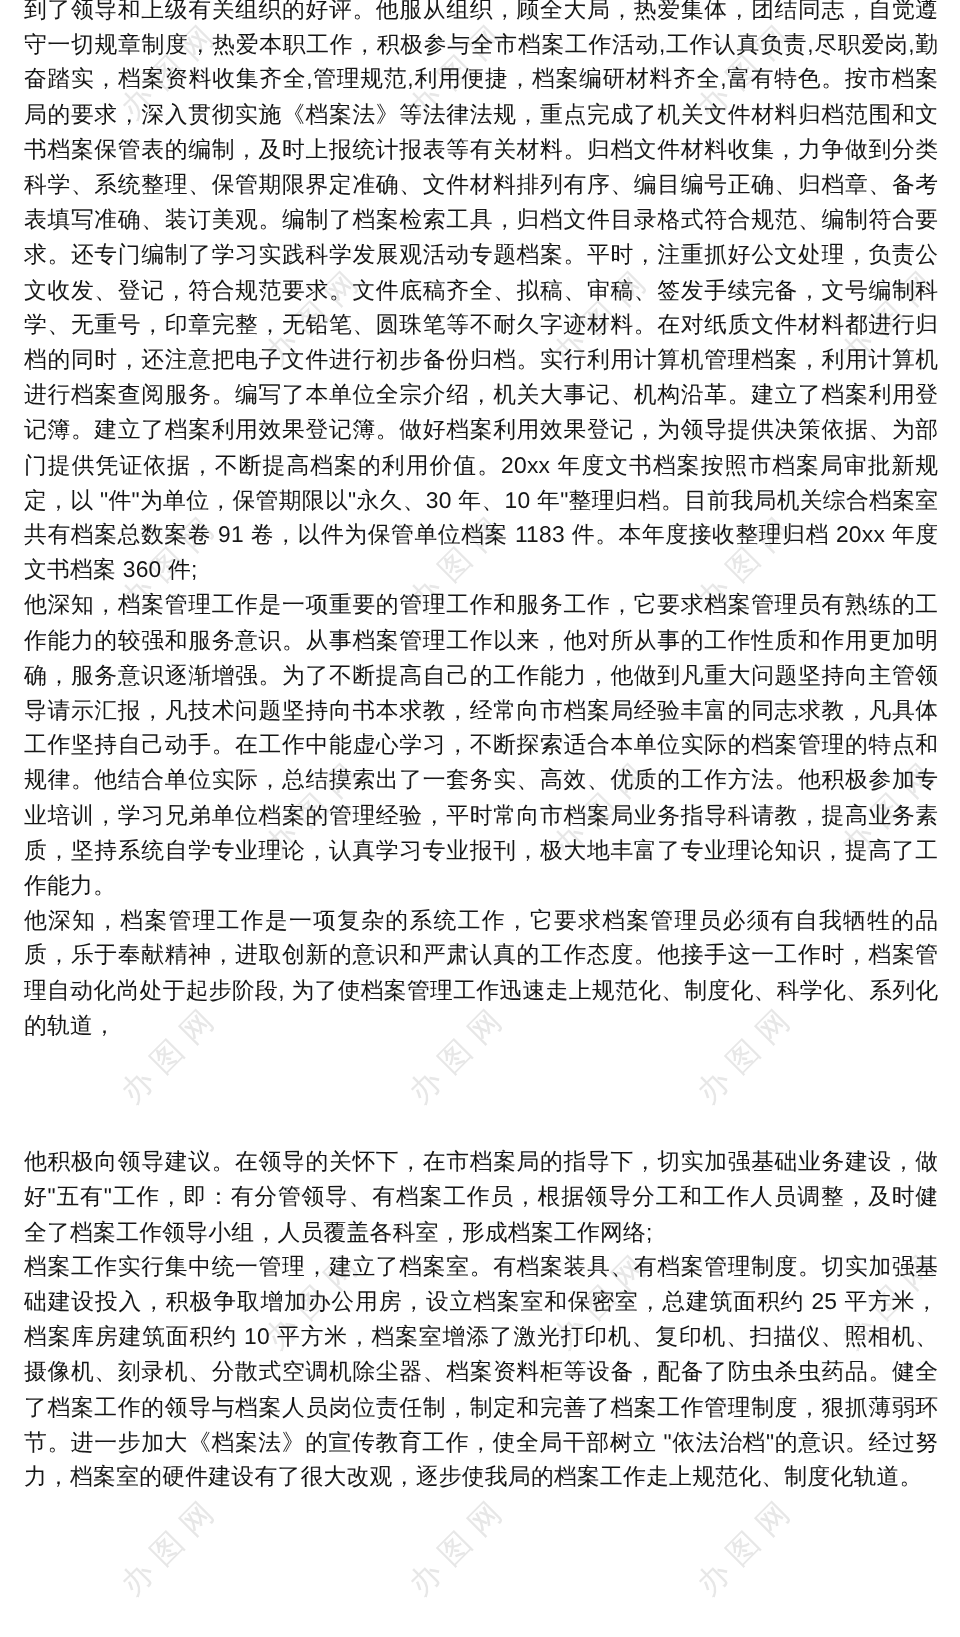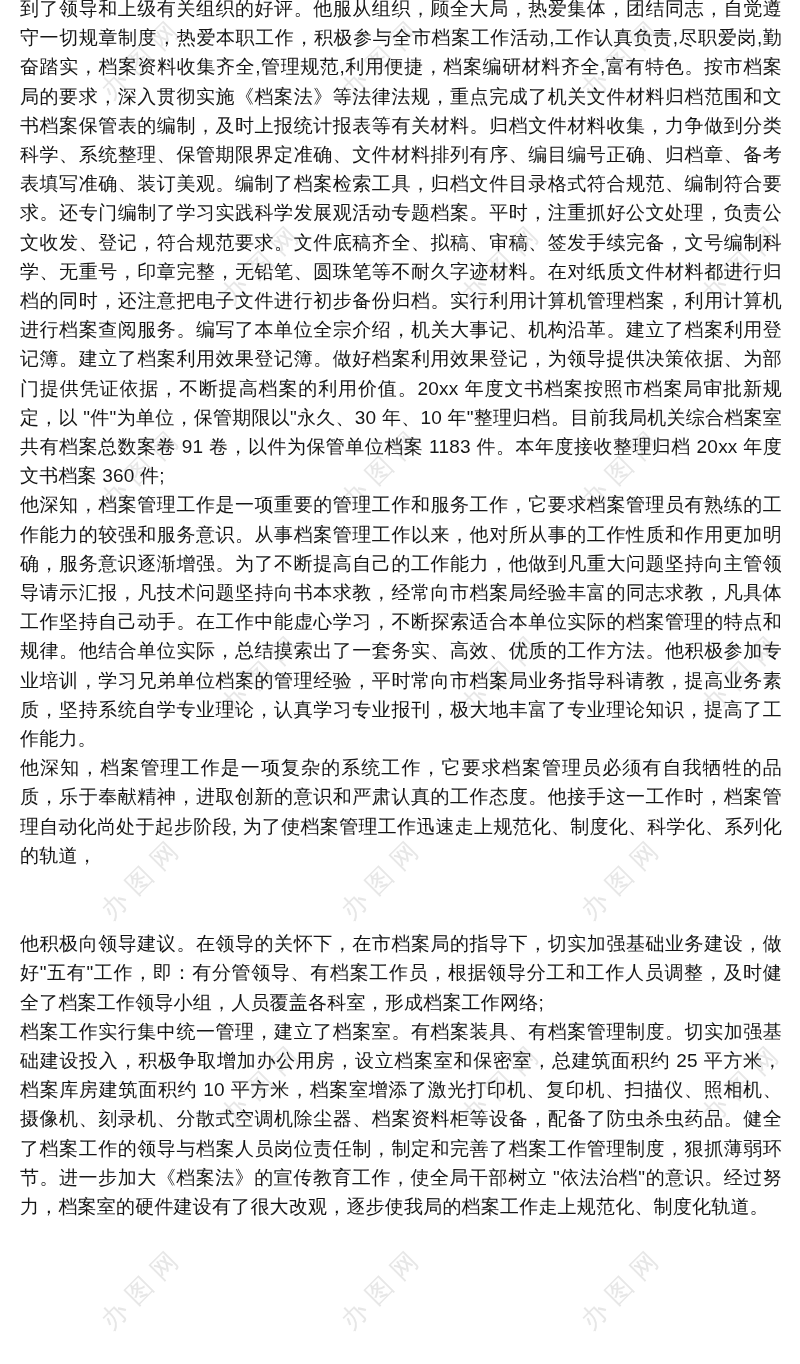--- a/index.html
+++ b/index.html
@@ -42,21 +42,21 @@
     line-height: 29.2px;
     text-align: justify;
     text-justify: inter-ideograph;
     letter-spacing: 0.2px;
   }
   .content p {
     margin: 0;
     padding: 0;
   }
   .content p.gap-before {
-    margin-top: 59px;
+    margin-top: 84px;
   }
 </style>
 </head>
 <body>
 
 <div class="page">
 
   <div class="watermark-layer">
       <span class="wm" style="left: 90px; top: 40px; color: rgb(231, 231, 231);">办图网</span>
       <span class="wm" style="left: 330px; top: 40px; color: rgb(231, 231, 231);">办图网</span>

